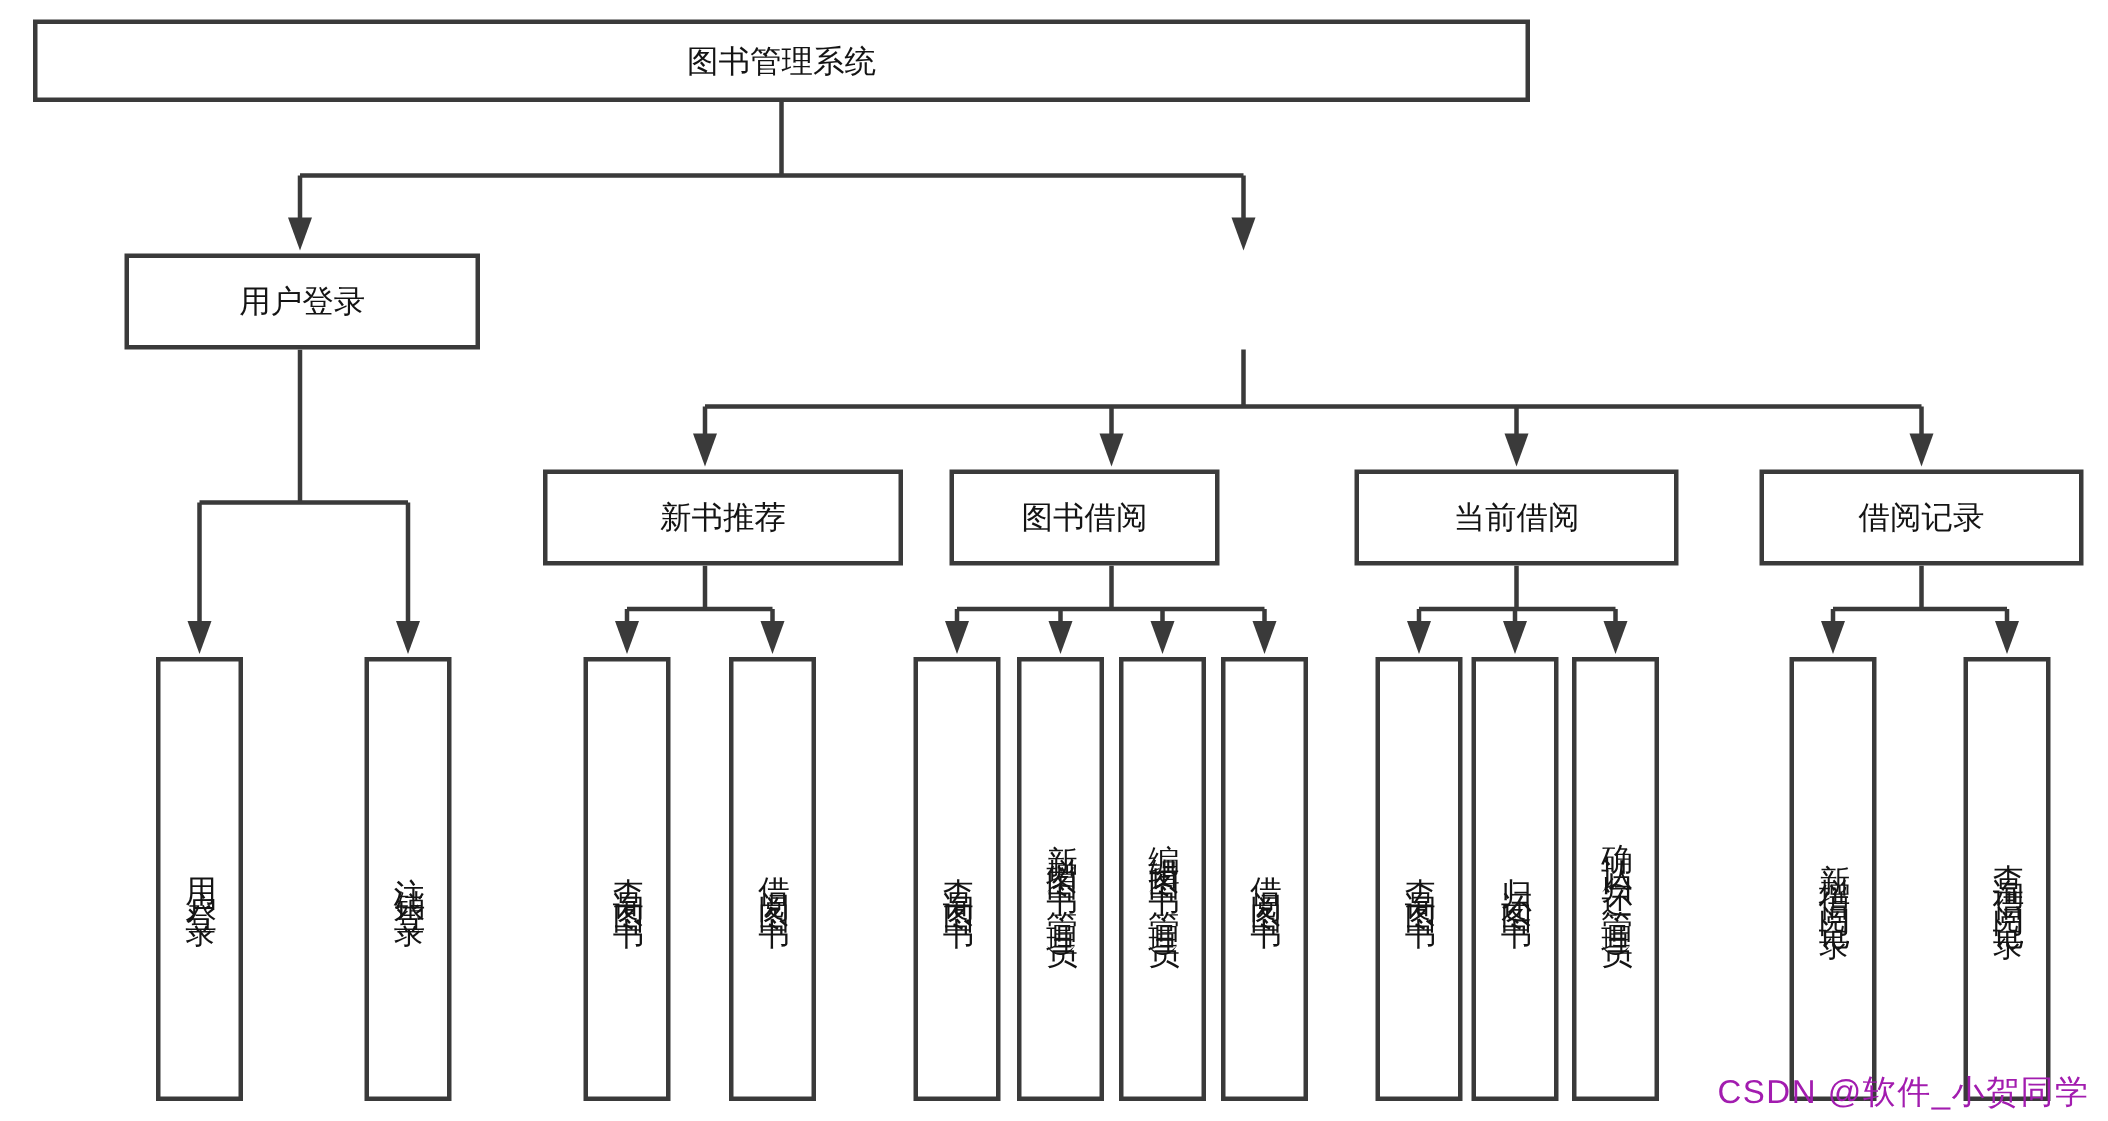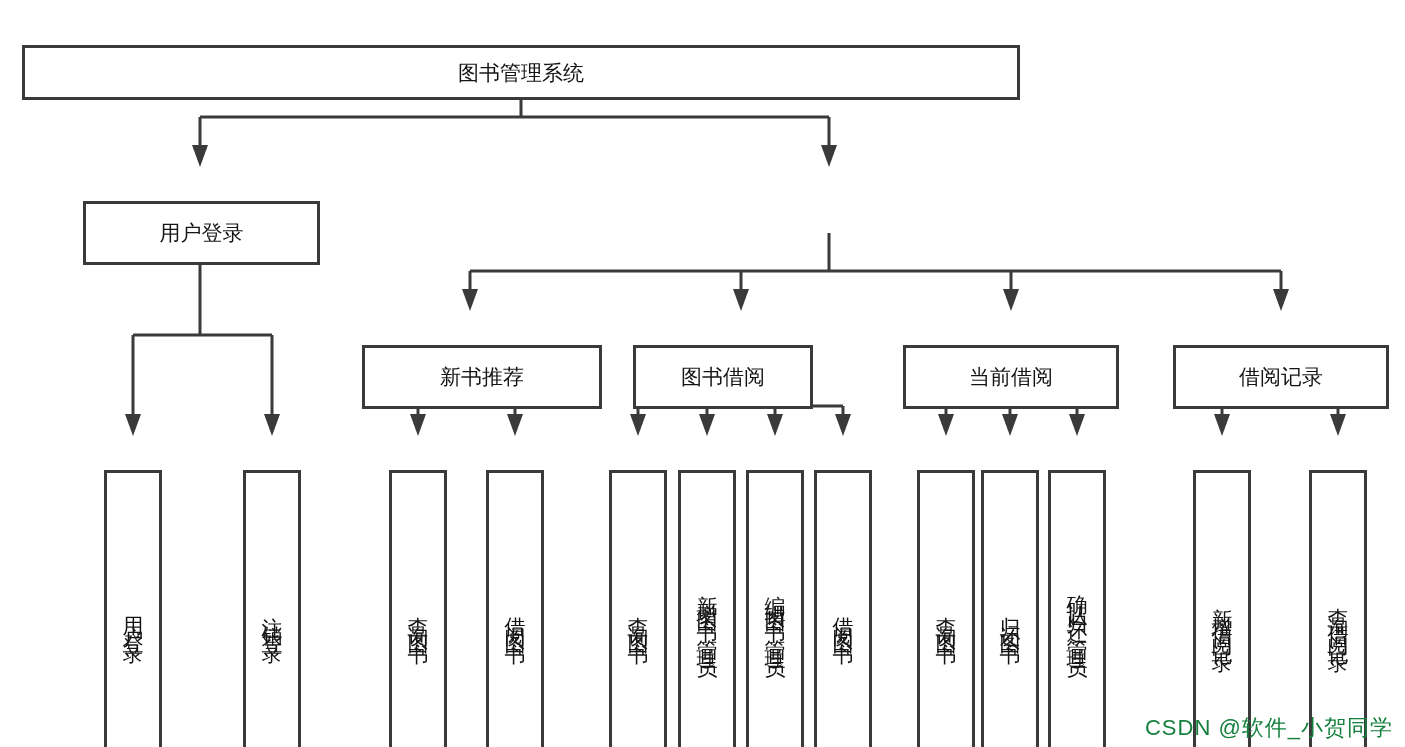--- a/index.html
+++ b/index.html
@@ -5,29 +5,29 @@
   html,body{margin:0;padding:0;background:#ffffff;}
   .stage{
     position:relative;width:1405px;height:747px;background:#ffffff;
     font-family:"Liberation Sans","DejaVu Sans",sans-serif;overflow:hidden;
   }
   .connectors{position:absolute;left:0;top:0;z-index:1;}
   .box{
     position:absolute;z-index:2;box-sizing:border-box;
     border:3px solid #3a3a3a;background:#ffffff;
     display:flex;align-items:center;justify-content:center;
-    font-size:21px;color:#141414;white-space:nowrap;margin-top:32px;
+    font-size:21px;color:#141414;white-space:nowrap;
   }
   .leaf span{
     writing-mode:vertical-rl;text-orientation:mixed;
     letter-spacing:9px;line-height:1.05;white-space:normal;
   }
   .watermark{
     position:absolute;z-index:3;right:12px;bottom:4px;
-    font-size:22px;color:#15803d;letter-spacing:1px;
+    font-size:22px;color:#a21caf;letter-spacing:1px;
   }
 </style>
 </head>
 <body>
 
 <div class="stage">
 
   <svg class="connectors" width="1405" height="747" viewBox="0 0 1405 747" xmlns="http://www.w3.org/2000/svg">
     <g stroke="#3a3a3a" stroke-width="3" fill="none">
       <path d="M521 68 V117 M200 117 H829 M200 117 V150 M829 117 V150"></path>

